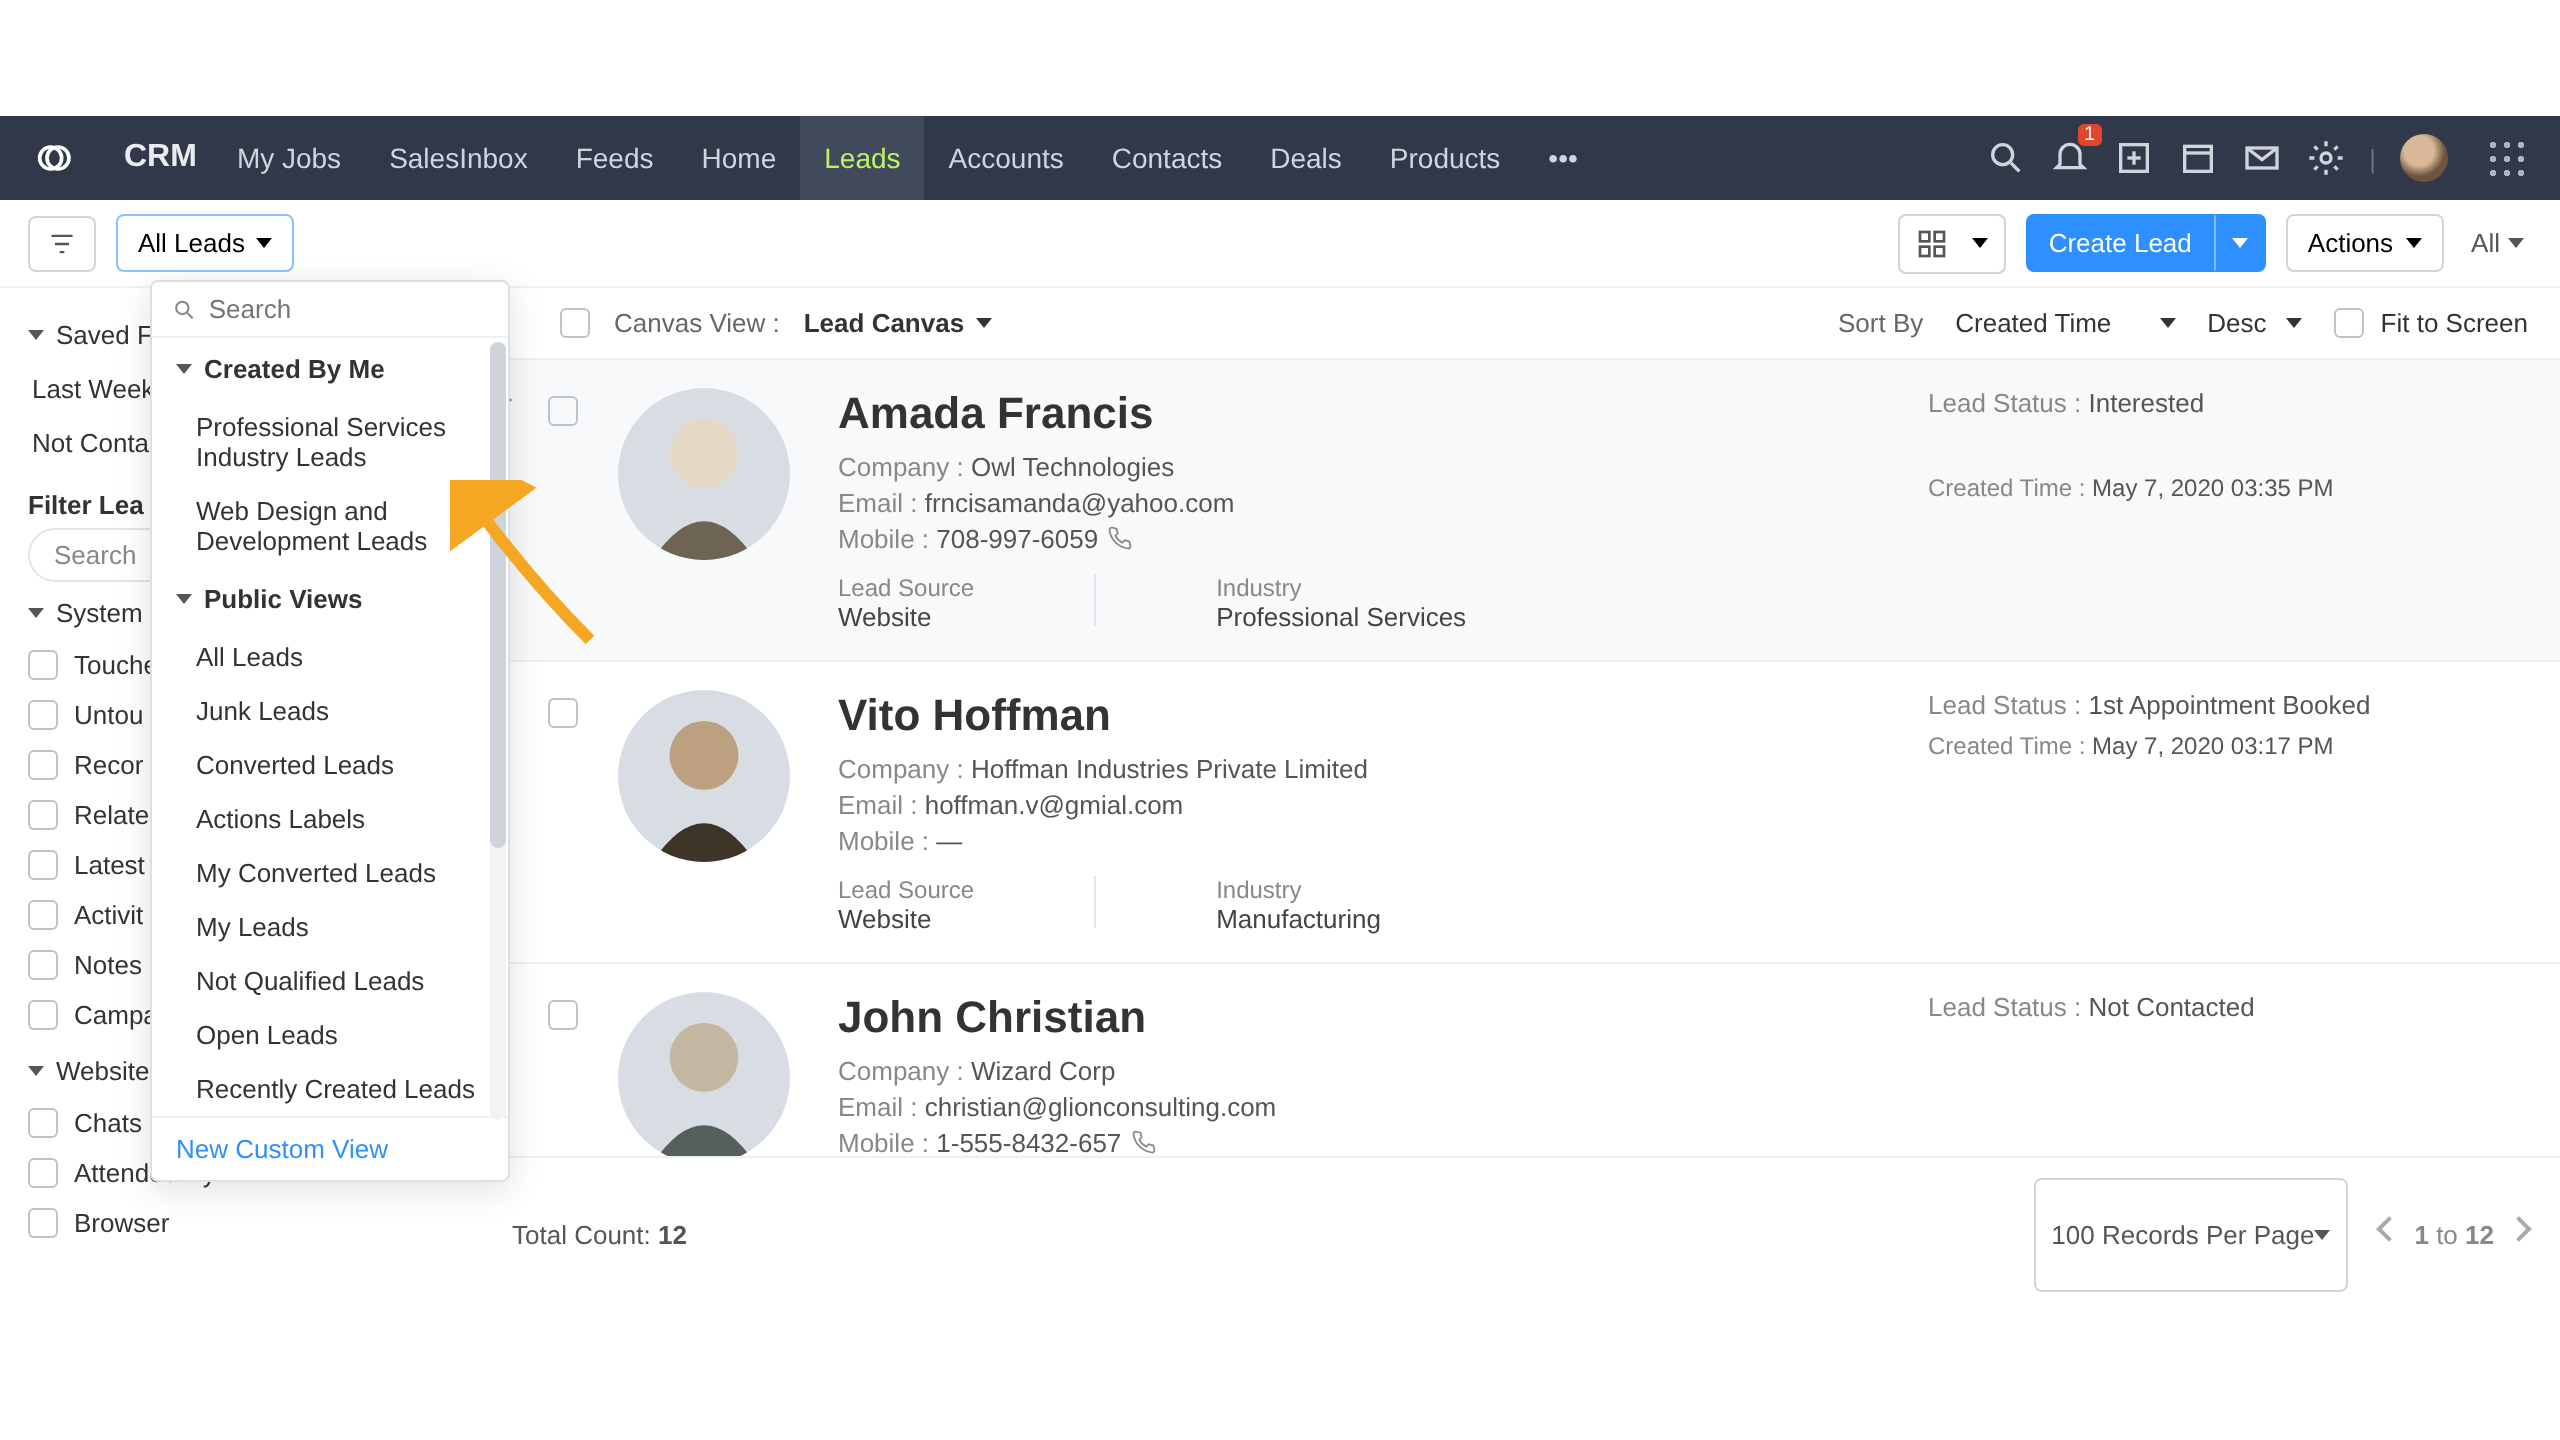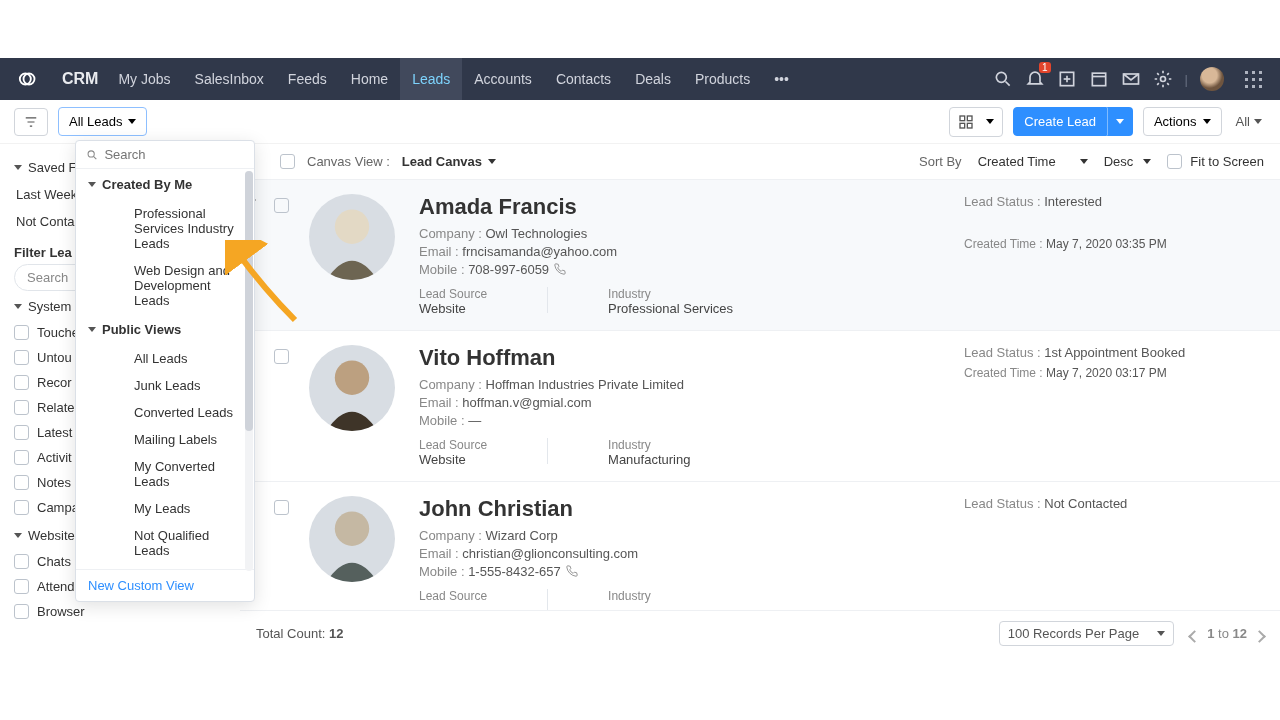--- a/index.html
+++ b/index.html
@@ -2,21 +2,21 @@
 <html><head>
 <meta charset="utf-8">
 <style>
 * { margin:0; padding:0; box-sizing:border-box; font-family:-apple-system,Segoe UI,Helvetica,Arial,sans-serif; }
 body { background:#fff; color:#333; font-size:13px; width:1280px; height:720px; overflow:hidden; }
 .topbar { background:#30384a; height:42px; display:flex; align-items:center; color:#e9ebef; padding:0 10px; position:relative; top:58px; }
 .page{position:relative;}
 .crm-logo { display:flex; align-items:center; gap:22px; font-size:16px; font-weight:600; padding:0 8px;text-align:right; }
 .nav { display:flex; height:100%; }
 .nav-item { display:flex; align-items:center; padding:0 12px; cursor:pointer; font-size:14px; color:#d1d4dd; }
-.nav-item.active { background:#41495c; color:#7dd3fc; }
+.nav-item.active { background:#41495c; color:#bef264; }
 .spacer { flex:1; }
 .top-icons { display:flex; align-items:center; gap:12px; padding-right:6px; }
 .ticon { width:20px; height:20px; fill:#d1d4dd; cursor:pointer; position:relative; }
 .badge { position:absolute; top:-6px; right:-6px; background:#e3452c; color:#fff; font-size:10px; border-radius:3px; padding:0 3px; }
 .avatar-top{ width:24px; height:24px; border-radius:50%; background:radial-gradient(circle at 40% 35%,#d8b898 35%,#6f553f 60%); }
 .apps-grid { width:22px; height:22px; background-image:radial-gradient(#aeb3bf 1.5px,transparent 1.5px); background-size:7px 7px; background-position:1px 1px; margin-left:6px; cursor:pointer; }
 .toolbar { position:relative; top:58px; height:44px; display:flex; align-items:center; padding:0 14px; gap:10px; border-bottom:1px solid #f2f2f2; }
 .btn { border:1px solid #d1d5db; border-radius:4px; background:#fff; padding:6px 10px; font-size:13px; display:inline-flex; align-items:center; gap:6px; cursor:pointer; }
 .btn.icon-only { padding:6px 8px; }
 .btn.primary { background:#2e8fff; border-color:#2e8fff; color:#fff; }
@@ -30,21 +30,21 @@
 .sb-caret{width:0;height:0;border-left:4px solid transparent;border-right:4px solid transparent;border-top:5px solid #555;}
 .sb-item{padding:6px 0 6px 2px; display:block;}
 .sb-check{display:flex;align-items:center;gap:8px;padding:5px 0;}
 .cb{width:15px;height:15px;border:1px solid #bcc3cc;border-radius:3px;flex:none;}
 .sb-search{border:1px solid #e1e5ea;border-radius:14px;padding:5px 12px;color:#888;margin:4px 0 6px 0;width:160px;}
 .popup{position:absolute; left:75px; top:140px; width:180px; background:#fff; border:1px solid #dbe0e7; border-radius:4px; box-shadow:0 4px 18px rgba(0,0,0,.12); z-index:30; font-size:13px;}
 .popup .searchrow{display:flex;align-items:center;gap:6px;padding:6px 10px;border-bottom:1px solid #eef0f3;}
 .popup input{border:none;outline:none;font-size:13px;width:100%;}
 .popup-body{max-height:400px;overflow:auto;}
 .pv-hdr{font-weight:600;padding:8px 12px;display:flex;align-items:center;gap:6px;}
-.pv-item{padding:6px 12px 6px 22px;cursor:pointer;margin-left:36px;}
+.pv-item{padding:6px 12px 6px 22px;cursor:pointer;}
 .pv-new{color:#2e8fff;padding:8px 12px;border-top:1px solid #eef0f3;cursor:pointer;}
 .popup-scroll{position:absolute;right:1px;top:30px;bottom:30px;width:8px;background:#f2f3f5;border-radius:4px;}
 .popup-thumb{position:absolute;left:0;top:0;width:8px;height:65%;background:#cfd3da;border-radius:4px;}
 .canvas-area{flex:1;position:relative;overflow:hidden;}
 .list-header{display:flex;align-items:center;padding:10px 16px 10px 40px;color:#333;gap:12px;}
 .list-header .label{color:#666;}
 .list-hdr-right{margin-left:auto;display:flex;align-items:center;gap:16px;}
 .card{display:flex;padding:14px 16px 14px 20px;border-top:1px solid #eef0f3;position:relative;}
 .card.first{background:#f7f9fb;}
 .card .edit{position:absolute;left:4px;top:14px;width:16px;height:16px;fill:#777;cursor:pointer;}
@@ -53,22 +53,22 @@
 .card .name{font-size:22px;font-weight:600;margin-bottom:6px;}
 .card .row{color:#555;font-size:13px;margin:3px 0;}
 .card .row .k{color:#888;}
 .card .meta{display:flex;gap:40px;margin-top:10px;color:#888;font-size:12px;}
 .card .meta .val{color:#444;font-size:13px;}
 .card .sep{width:1px;height:26px;background:#e3e7ec;margin:0 20px;}
 .card-right{margin-left:auto;text-align:left;min-width:300px;}
 .card-right .r{color:#555;margin-bottom:6px;}
 .card-right .k{color:#888;}
 .footer{position:absolute;bottom:0;left:240px;right:0;display:flex;align-items:center;padding:10px 16px;border-top:1px solid #eef0f3;font-size:13px;color:#555;background:#fff;}
-.footer .records{margin-left:auto;border:1px solid #d1d5db;border-radius:4px;padding:4px 8px;display:inline-flex;align-items:center;gap:18px;}
-.footer .paging{margin-left:16px;display:flex;align-items:flex-end;gap:8px;color:#888;}
+.footer .records{margin-left:auto;border:1px solid #d1d5db;border-radius:4px;padding:20px 8px;display:inline-flex;align-items:center;gap:0;}
+.footer .paging{margin-left:16px;display:flex;align-items:flex-start;gap:8px;color:#888;}
 .chev{width:9px;height:9px;border-top:2px solid #aaa;border-right:2px solid #aaa;display:inline-block;}
 .chev.left{transform:rotate(-135deg);}
 .chev.right{transform:rotate(45deg);}
 .arrow-annot{position:absolute;left:225px;top:240px;z-index:40;pointer-events:none;}
 .phone-ic{display:inline-block;width:14px;height:14px;vertical-align:-2px;margin-left:4px;}
 .av svg{width:100%;height:100%;}
 </style>
 </head>
 <body>
 
@@ -366,21 +366,21 @@
         </div>
     <div class="pv-item">Professional Services Industry Leads</div>
     <div class="pv-item">Web Design and Development Leads</div>
     <div class="pv-hdr">
           <span class="sb-caret"></span>
           <span>Public Views</span>
         </div>
     <div class="pv-item">All Leads</div>
     <div class="pv-item">Junk Leads</div>
     <div class="pv-item">Converted Leads</div>
-    <div class="pv-item">Mailing Labels</div>
+    <div class="pv-item">Actions Labels</div>
     <div class="pv-item">My Converted Leads</div>
     <div class="pv-item">My Leads</div>
     <div class="pv-item">Not Qualified Leads</div>
     <div class="pv-item">Open Leads</div>
     <div class="pv-item">Recently Created Leads</div>
   </div>
   <div class="pv-new">New Custom View</div>
   <div class="popup-scroll">
         <div class="popup-thumb"></div>
       </div>

